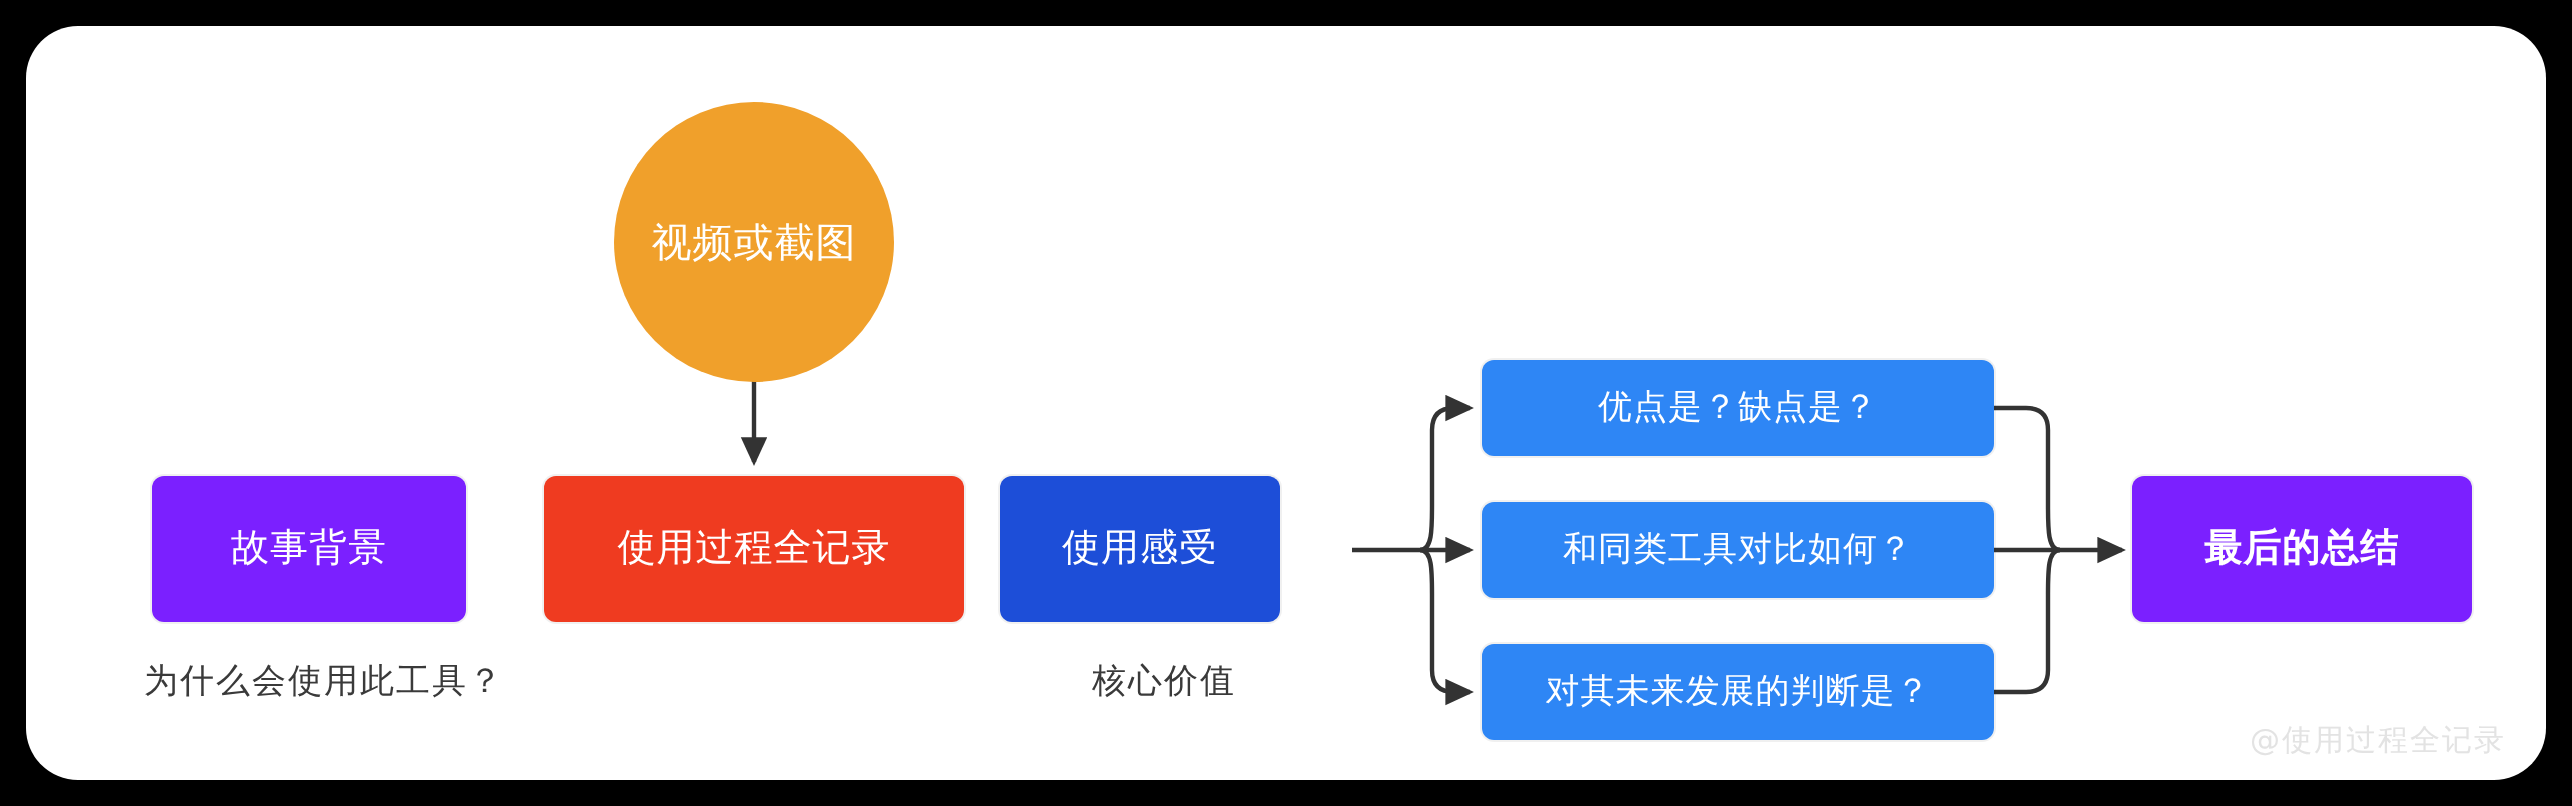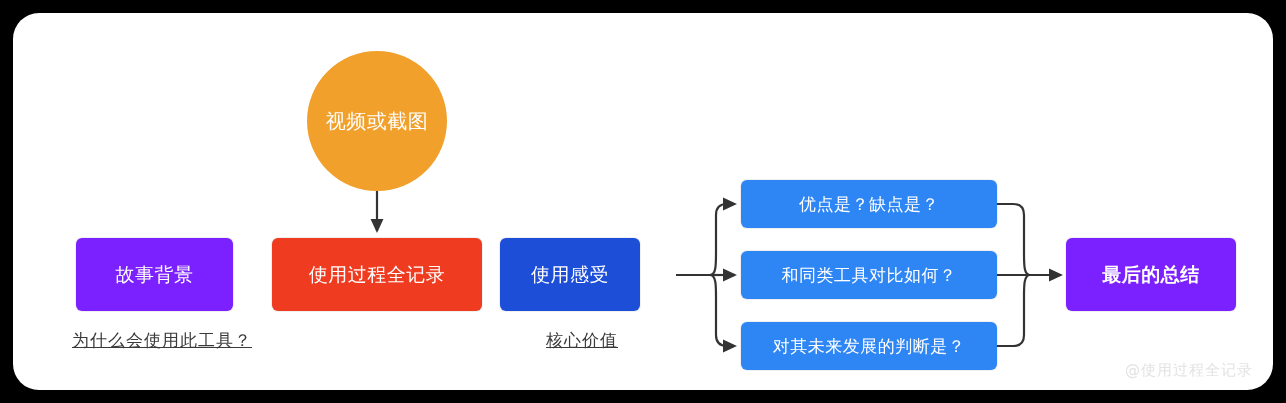--- a/index.html
+++ b/index.html
@@ -45,21 +45,20 @@
   .node.circle {
     border-radius: 50%;
     box-shadow: none;
   }
   .caption {
     position: absolute;
     color: #3a3a3a;
     font-size: 17px;
     letter-spacing: 1px;
     white-space: nowrap;
-    text-decoration: underline;
   }
   .watermark {
     position: absolute;
     right: 20px;
     bottom: 10px;
     color: #e3e3e3;
     font-size: 15px;
     letter-spacing: 1px;
     white-space: nowrap;
     user-select: none;

